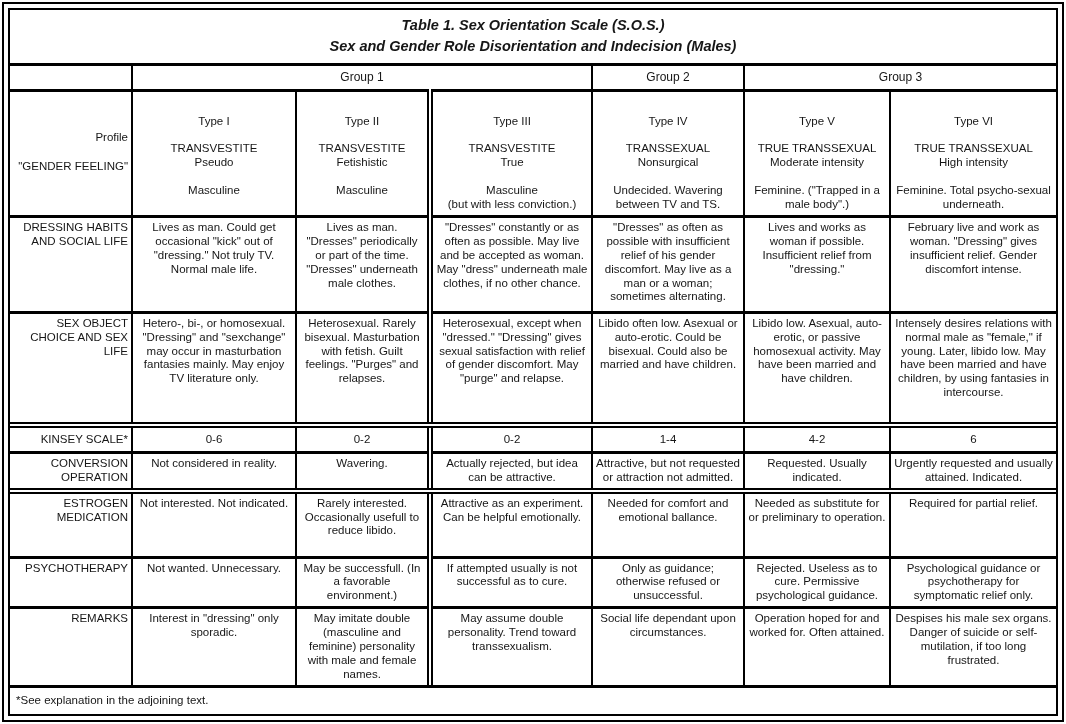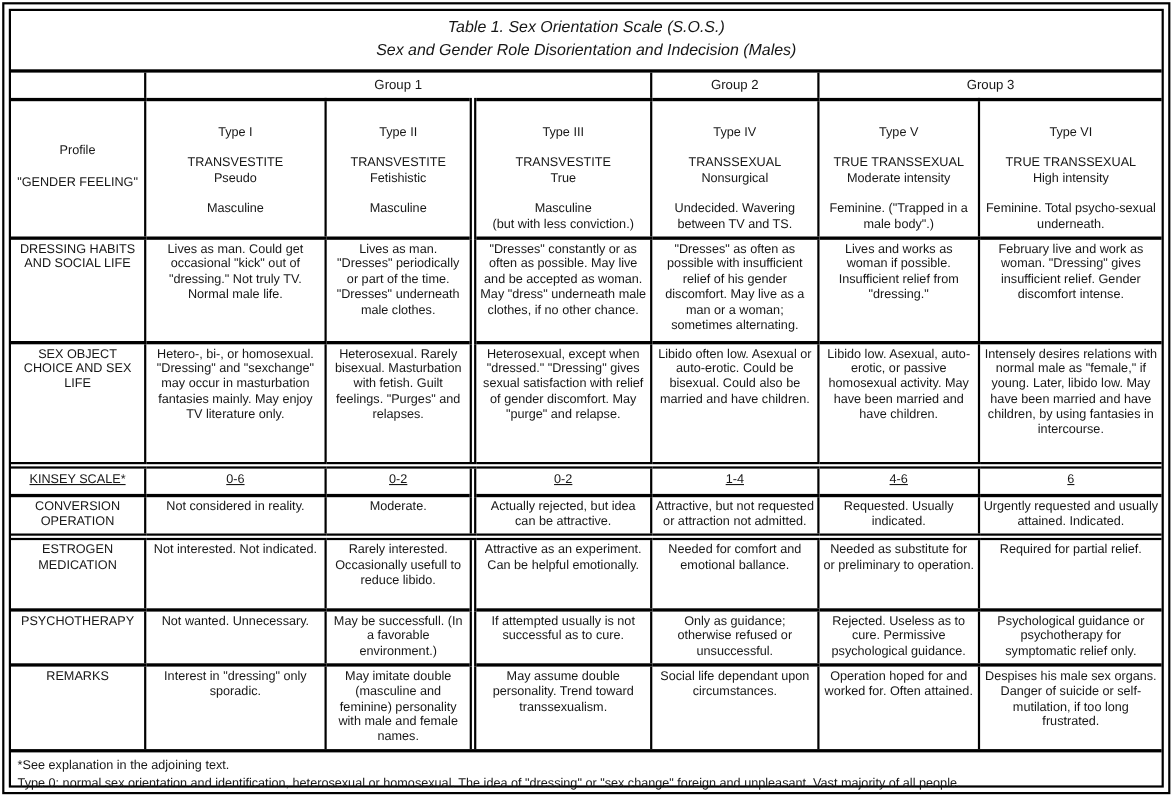--- a/index.html
+++ b/index.html
@@ -10,52 +10,52 @@
     color: #161616;
   }
   .page { width: 1066px; height: 724px; padding: 2px; }
   .outer { height: 100%; border: 2px solid #000; padding: 4px; }
   .frame { height: 100%; border: 2px solid #000; display: flex; flex-direction: column; }
 
   .title-block {
     border-bottom: 3px solid #000;
     text-align: center;
     padding: 5px 0 6px;
-    font-weight: normal; font-style: italic;
+    font-weight: bold; font-style: italic;
     font-size: 14.5px; line-height: 1.45;
   }
 
   table { border-collapse: collapse; width: 100%; table-layout: fixed; flex: 1 1 auto; }
   td {
     border: 2px solid #000;
     font-size: 11.5px; line-height: 1.2;
     text-align: center; vertical-align: top;
     padding: 3px 3px; overflow: hidden;
   }
-  td:first-child { border-left: none; }
+  td:first-child { border-left: none; text-align: right; }
   td:last-child { border-right: none; }
   tr:first-child > td { border-top: none; }
   tr:last-child > td { border-bottom: none; }
 
   tr.group-row { height: 24px; }
   tr.group-row td { border-bottom: 3px solid #000; font-size: 12px; vertical-align: middle; padding: 1px; }
   tr.header-row { height: 118px; }
   tr.header-row td { border-bottom: 3px solid #000; }
   .ht { margin: 20px 0 14px; }
   .hc { }
   .hs { margin-bottom: 14px; }
   .corner-p { margin-top: 36px; margin-bottom: 16px; }
 
   tr.b3 > td { border-bottom: 3px solid #000; }
   tr.bdbl > td { border-bottom: 6px double #000; }
   td.dbl { border-left: 6px double #000; }
 
   tr.r-dress  { height: 95px; padding-left: 32px; }
   tr.r-sex    { height: 112px; }
-  tr.r-kinsey { height: 27px; text-decoration: underline; }
+  tr.r-kinsey { height: 27px; }
   tr.r-kinsey td { vertical-align: middle; padding: 1px 3px; }
   tr.r-conv   { height: 28px; }
   tr.r-estro  { height: 66px; }
   tr.r-psych  { height: 38px; padding-left: 13px; }
   tr.r-rem    { height: 72px; }
 
   .foot {
     border-top: 3px solid #000;
     padding: 4px 6px 6px;
     font-size: 11.5px; line-height: 1.4;
@@ -156,28 +156,28 @@
             <td>Libido low. Asexual, auto-erotic, or passive homosexual activity. May have been married and have children.</td>
             <td>Intensely desires relations with normal male as "female," if young. Later, libido low. May have been married and have children, by using fantasies in intercourse.</td>
           </tr>
 
           <tr class="r-kinsey b3">
             <td>KINSEY SCALE*</td>
             <td>0-6</td>
             <td>0-2</td>
             <td class="dbl">0-2</td>
             <td>1-4</td>
-            <td>4-6</td>
+            <td>4-2</td>
             <td>6</td>
           </tr>
 
           <tr class="r-conv bdbl">
             <td>CONVERSION OPERATION</td>
             <td>Not considered in reality.</td>
-            <td>Moderate.</td>
+            <td>Wavering.</td>
             <td class="dbl">Actually rejected, but idea can be attractive.</td>
             <td>Attractive, but not requested or attraction not admitted.</td>
             <td>Requested. Usually indicated.</td>
             <td>Urgently requested and usually attained. Indicated.</td>
           </tr>
 
           <tr class="r-estro b3">
             <td>ESTROGEN MEDICATION</td>
             <td>Not interested. Not indicated.</td>
             <td>Rarely interested. Occasionally usefull to reduce libido.</td>
@@ -205,18 +205,17 @@
             <td>Social life dependant upon circumstances.</td>
             <td>Operation hoped for and worked for. Often attained.</td>
             <td>Despises his male sex organs. Danger of suicide or self-mutilation, if too long frustrated.</td>
           </tr>
 
         </tbody>
       </table>
 
       <div class="foot">
         <div>*See explanation in the adjoining text.</div>
-        <div>Type 0: normal sex orientation and identification, heterosexual or homosexual. The idea of "dressing" or "sex change" foreign and unpleasant. Vast majority of all people.</div>
       </div>
 
     </div>
   </div>
 </div>
 
 </body></html>

